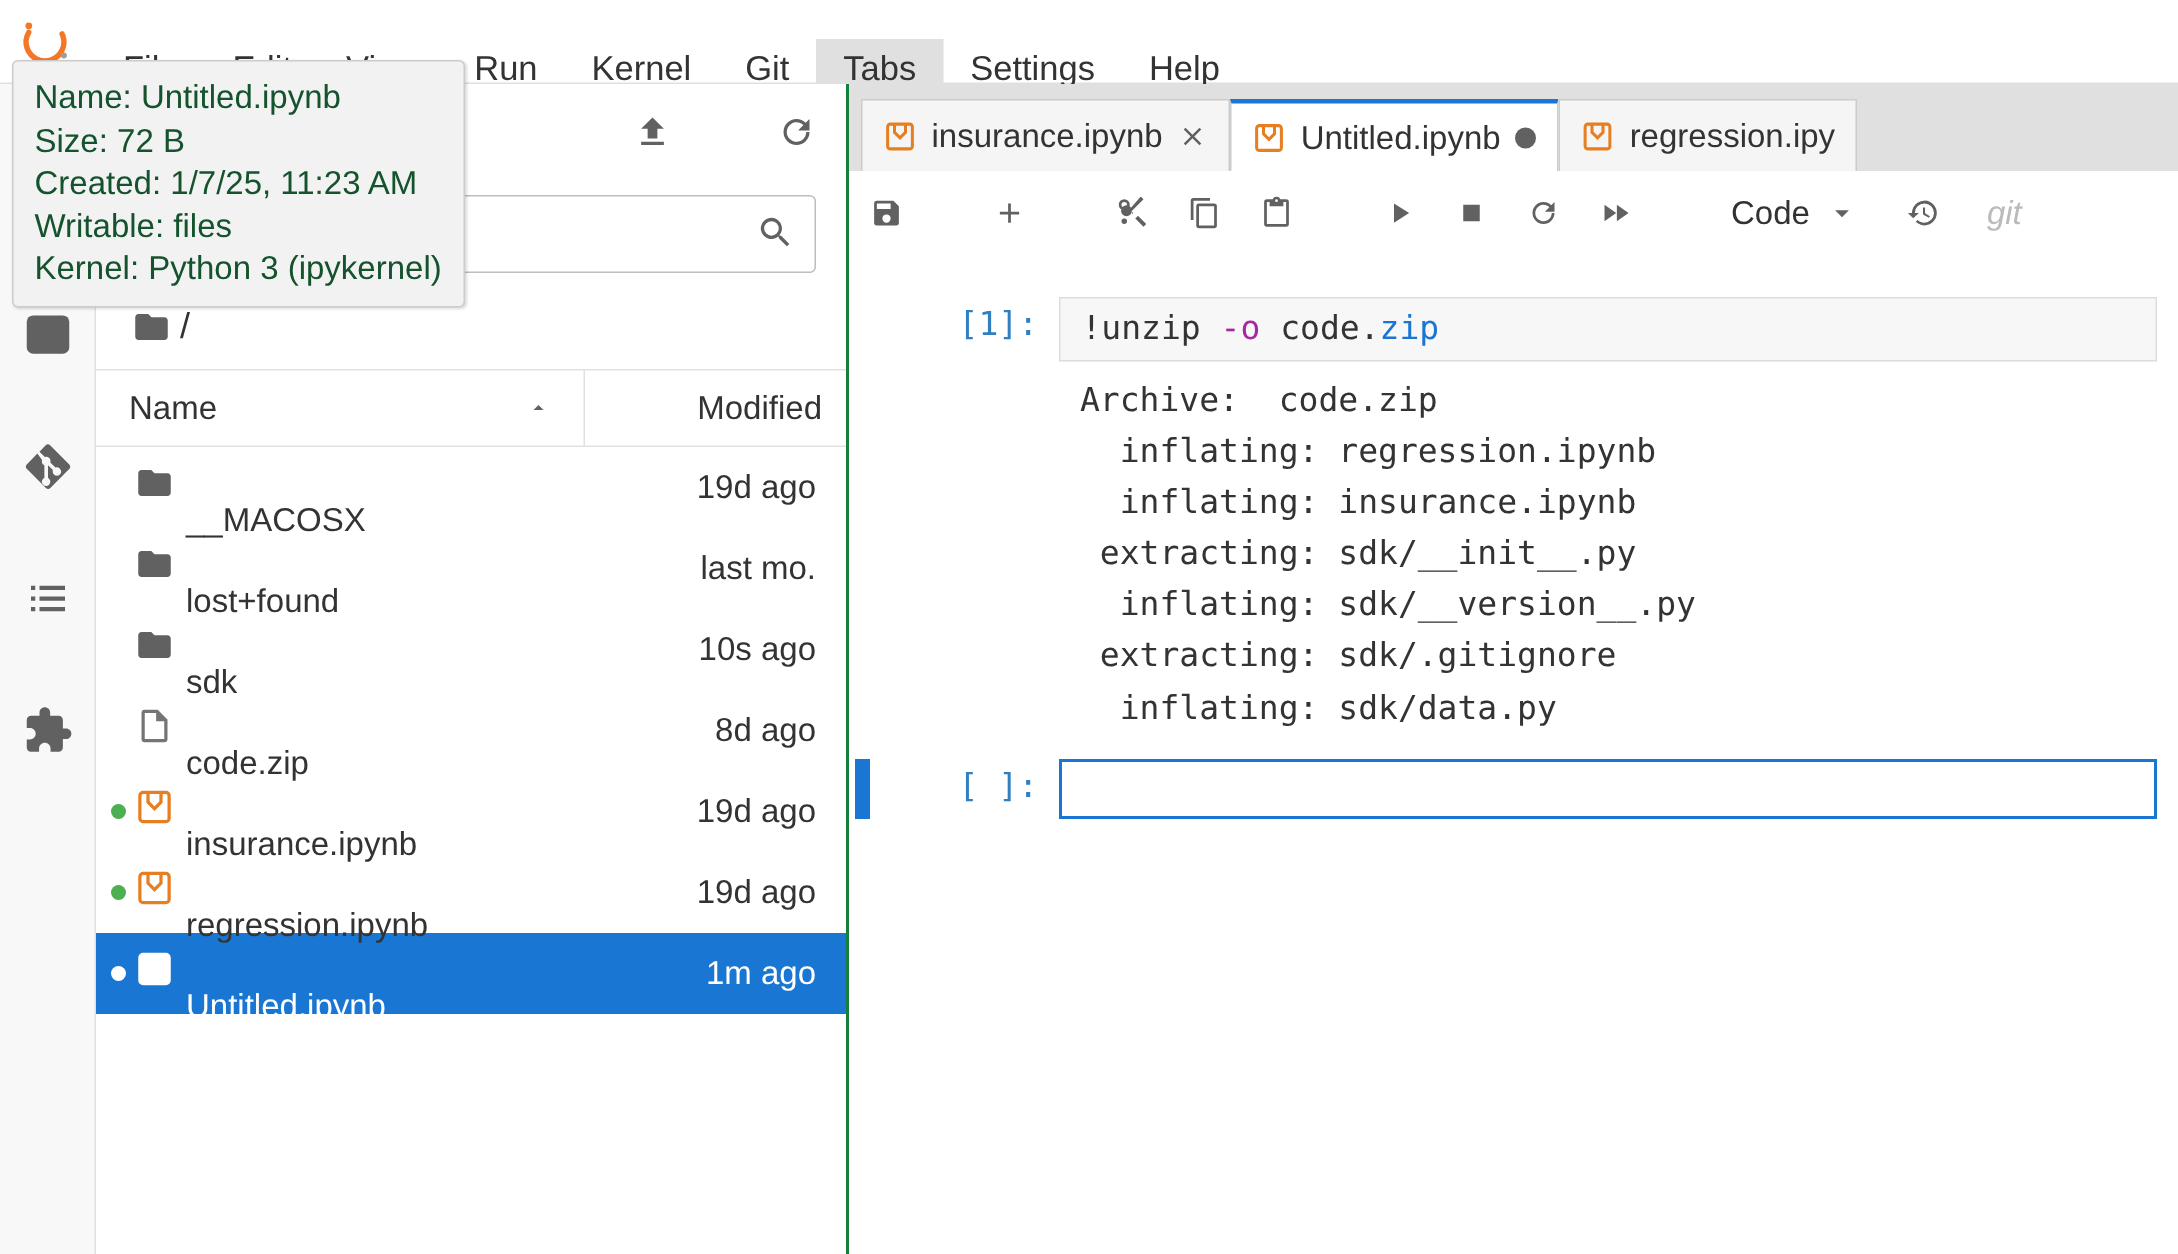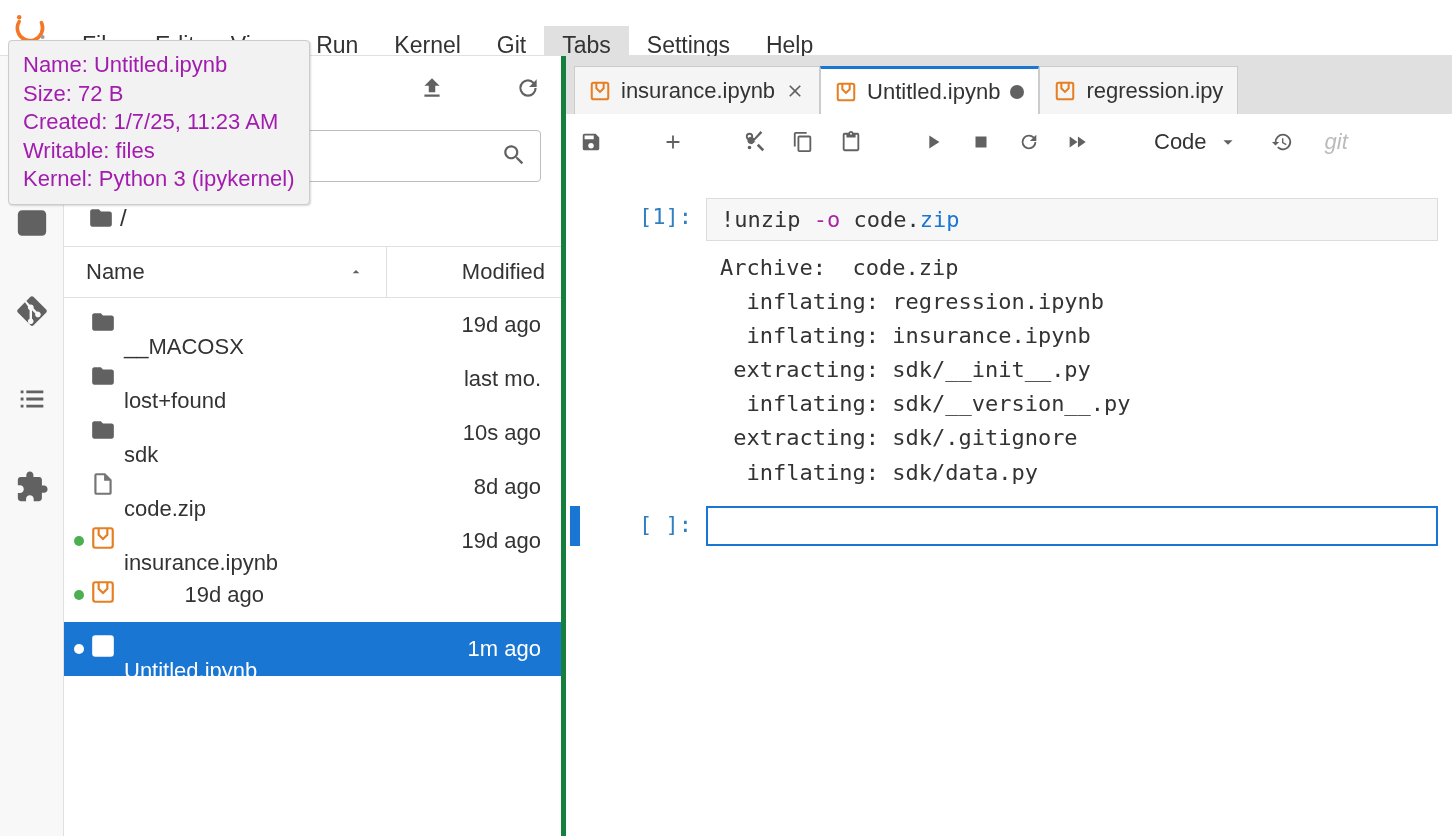--- a/index.html
+++ b/index.html
@@ -5,30 +5,30 @@
 * { box-sizing: border-box; margin: 0; padding: 0; }
 body { font-family: -apple-system, BlinkMacSystemFont, "Segoe UI", Helvetica, Arial, sans-serif; font-size: 14px; color: #333; background: #fff; overflow: hidden; width: 1452px; height: 836px; }
 
 
 .menubar { height: 56px; display: flex; align-items: center; padding: 0 8px; border-bottom: 1px solid #e0e0e0; background: #fff; font-size: 23px; }
 .logo { width: 36px; height: 36px; margin: 0 16px 0 4px; }
 .menu-item { padding: 6px 18px; cursor: pointer; margin-top: 36px; }
 .menu-item.active { background: #e0e0e0; }
 
 
-.tooltip { position: absolute; left: 8px; top: 40px; z-index: 100; background: #f2f2f2; border: 1px solid #ccc; border-radius: 4px; padding: 10px 14px; font-size: 22px; line-height: 1.3; color: #a21caf; box-shadow: 1px 1px 2px rgba(0,0,0,0.15); }
+.tooltip { position: absolute; left: 8px; top: 40px; z-index: 100; background: #f2f2f2; border: 1px solid #ccc; border-radius: 4px; padding: 10px 14px; font-size: 22px; line-height: 1.3; color: #14532d; box-shadow: 1px 1px 2px rgba(0,0,0,0.15); }
 .tooltip-row { white-space: nowrap; }
 
 
 .main { display: flex; height: calc(836px - 56px); }
 .leftbar { width: 64px; background: #f8f8f8; border-right: 1px solid #e0e0e0; display: flex; flex-direction: column; align-items: center; padding-top: 150px; gap: 54px; }
 .leftbar-icon { width: 34px; height: 34px; fill: #616161; cursor: pointer; }
 
 
-.filepanel { width: 502px; border-right: 5px solid #15803d; display: flex; flex-direction: column; background: #fff; }
+.filepanel { width: 502px; border-right: 2px solid #15803d; display: flex; flex-direction: column; background: #fff; }
 .filepanel-toolbar { height: 64px; display: flex; align-items: center; justify-content: flex-end; padding: 0 20px; gap: 70px; }
 .filepanel-toolbar svg { width: 26px; height: 26px; fill: #616161; cursor: pointer; }
 .filepanel-filter { padding: 10px 20px; }
 .filter-wrap { position: relative; }
 .filter-input { width: 100%; height: 52px; border: 1px solid #bdbdbd; border-radius: 4px; padding: 0 46px 0 14px; font-size: 22px; color: #333; outline: none; }
 .filter-input::placeholder { color: #999; }
 .filter-icon { position: absolute; right: 14px; top: 12px; width: 26px; height: 26px; fill: #616161; }
 .breadcrumb { display: flex; align-items: center; padding: 12px 24px 14px; font-size: 24px; gap: 6px; }
 .breadcrumb svg { width: 26px; height: 26px; fill: #616161; }
 .filehead { display: flex; border-top: 1px solid #e0e0e0; border-bottom: 1px solid #e0e0e0; font-size: 22px; }
@@ -189,20 +189,21 @@
             </svg></span>
           <span class="filename">insurance.ipynb</span>
           <span class="filemod">19d ago</span>
         </div>
         <div class="filerow">
           <span class="dot running"></span>
           <span><svg class="file-icon nb-icon" viewBox="0 0 24 24">
               <rect x="3" y="3" width="18" height="18" rx="2"></rect>
               <path d="M8 3v6l4 4 4-4V3"></path>
             </svg></span>
+          <span class="filename">regression.ipynb</span>
           <span class="filemod">19d ago</span>
         </div>
         <div class="filerow selected">
           <span class="dot unsaved"></span>
           <span><svg class="file-icon nb-icon" viewBox="0 0 24 24">
               <rect x="3" y="3" width="18" height="18" rx="2"></rect>
               <path d="M8 3v6l4 4 4-4V3"></path>
             </svg></span>
           <span class="filename">Untitled.ipynb</span>
           <span class="filemod">1m ago</span>

